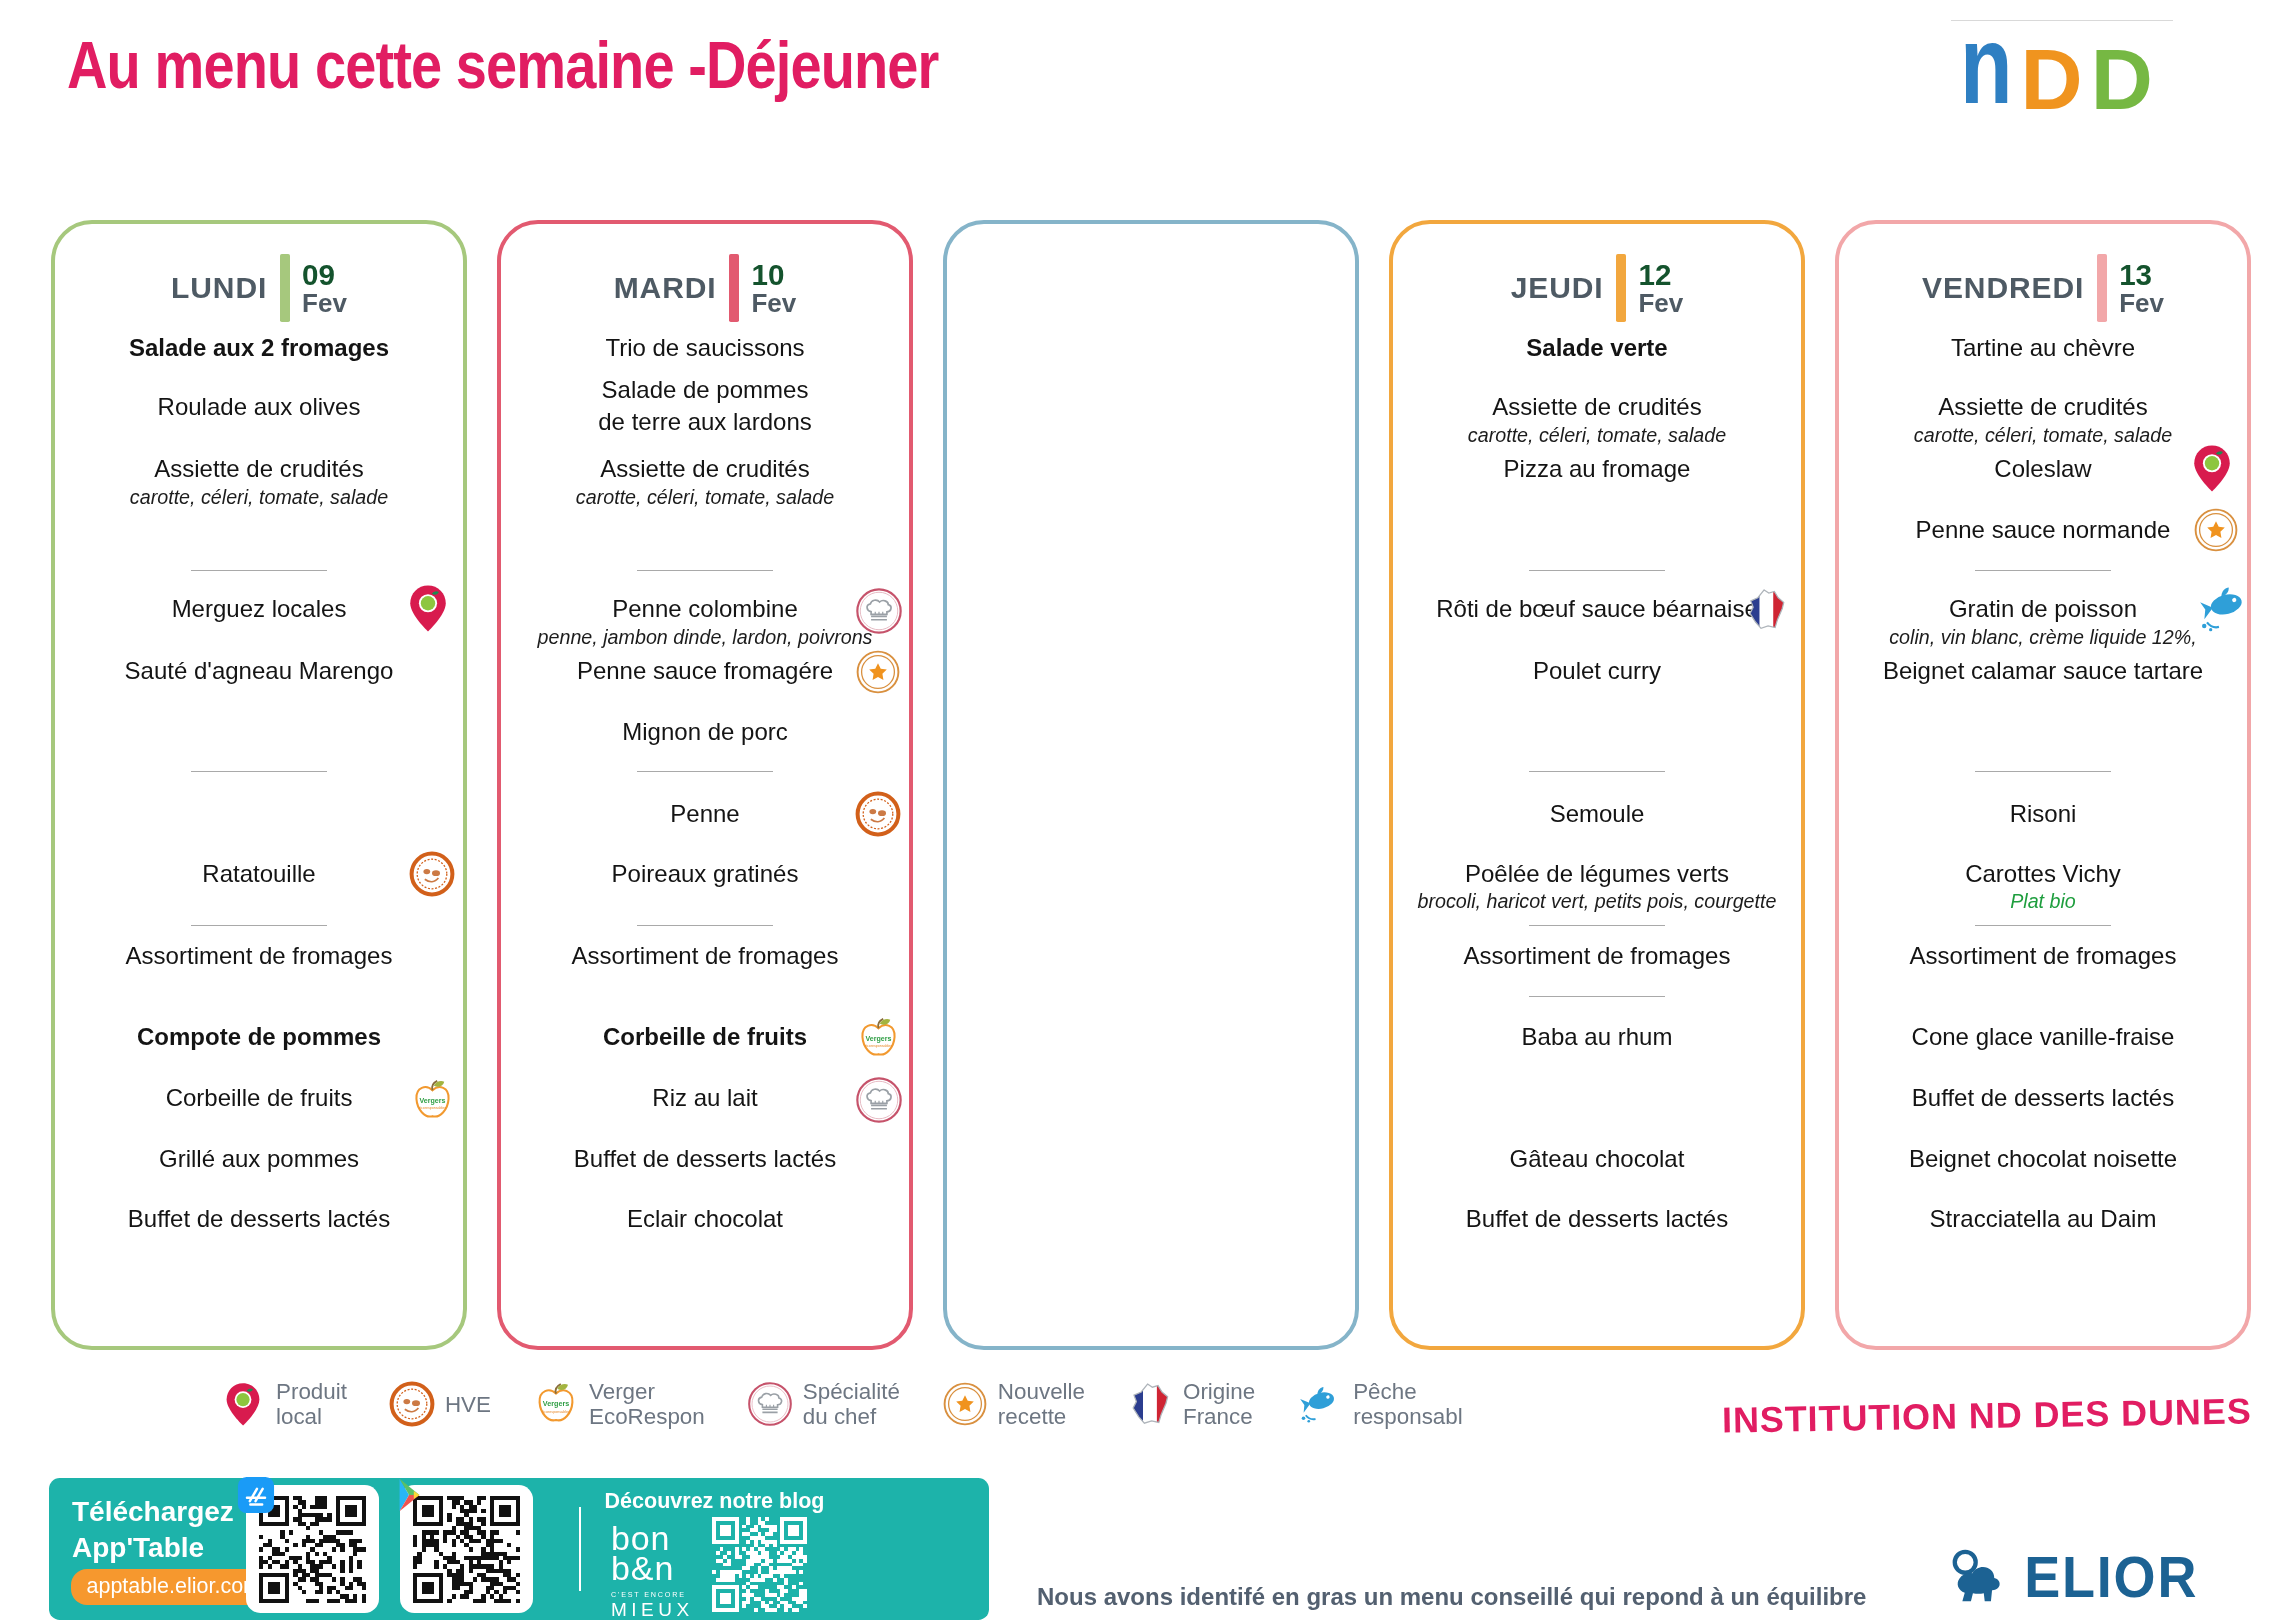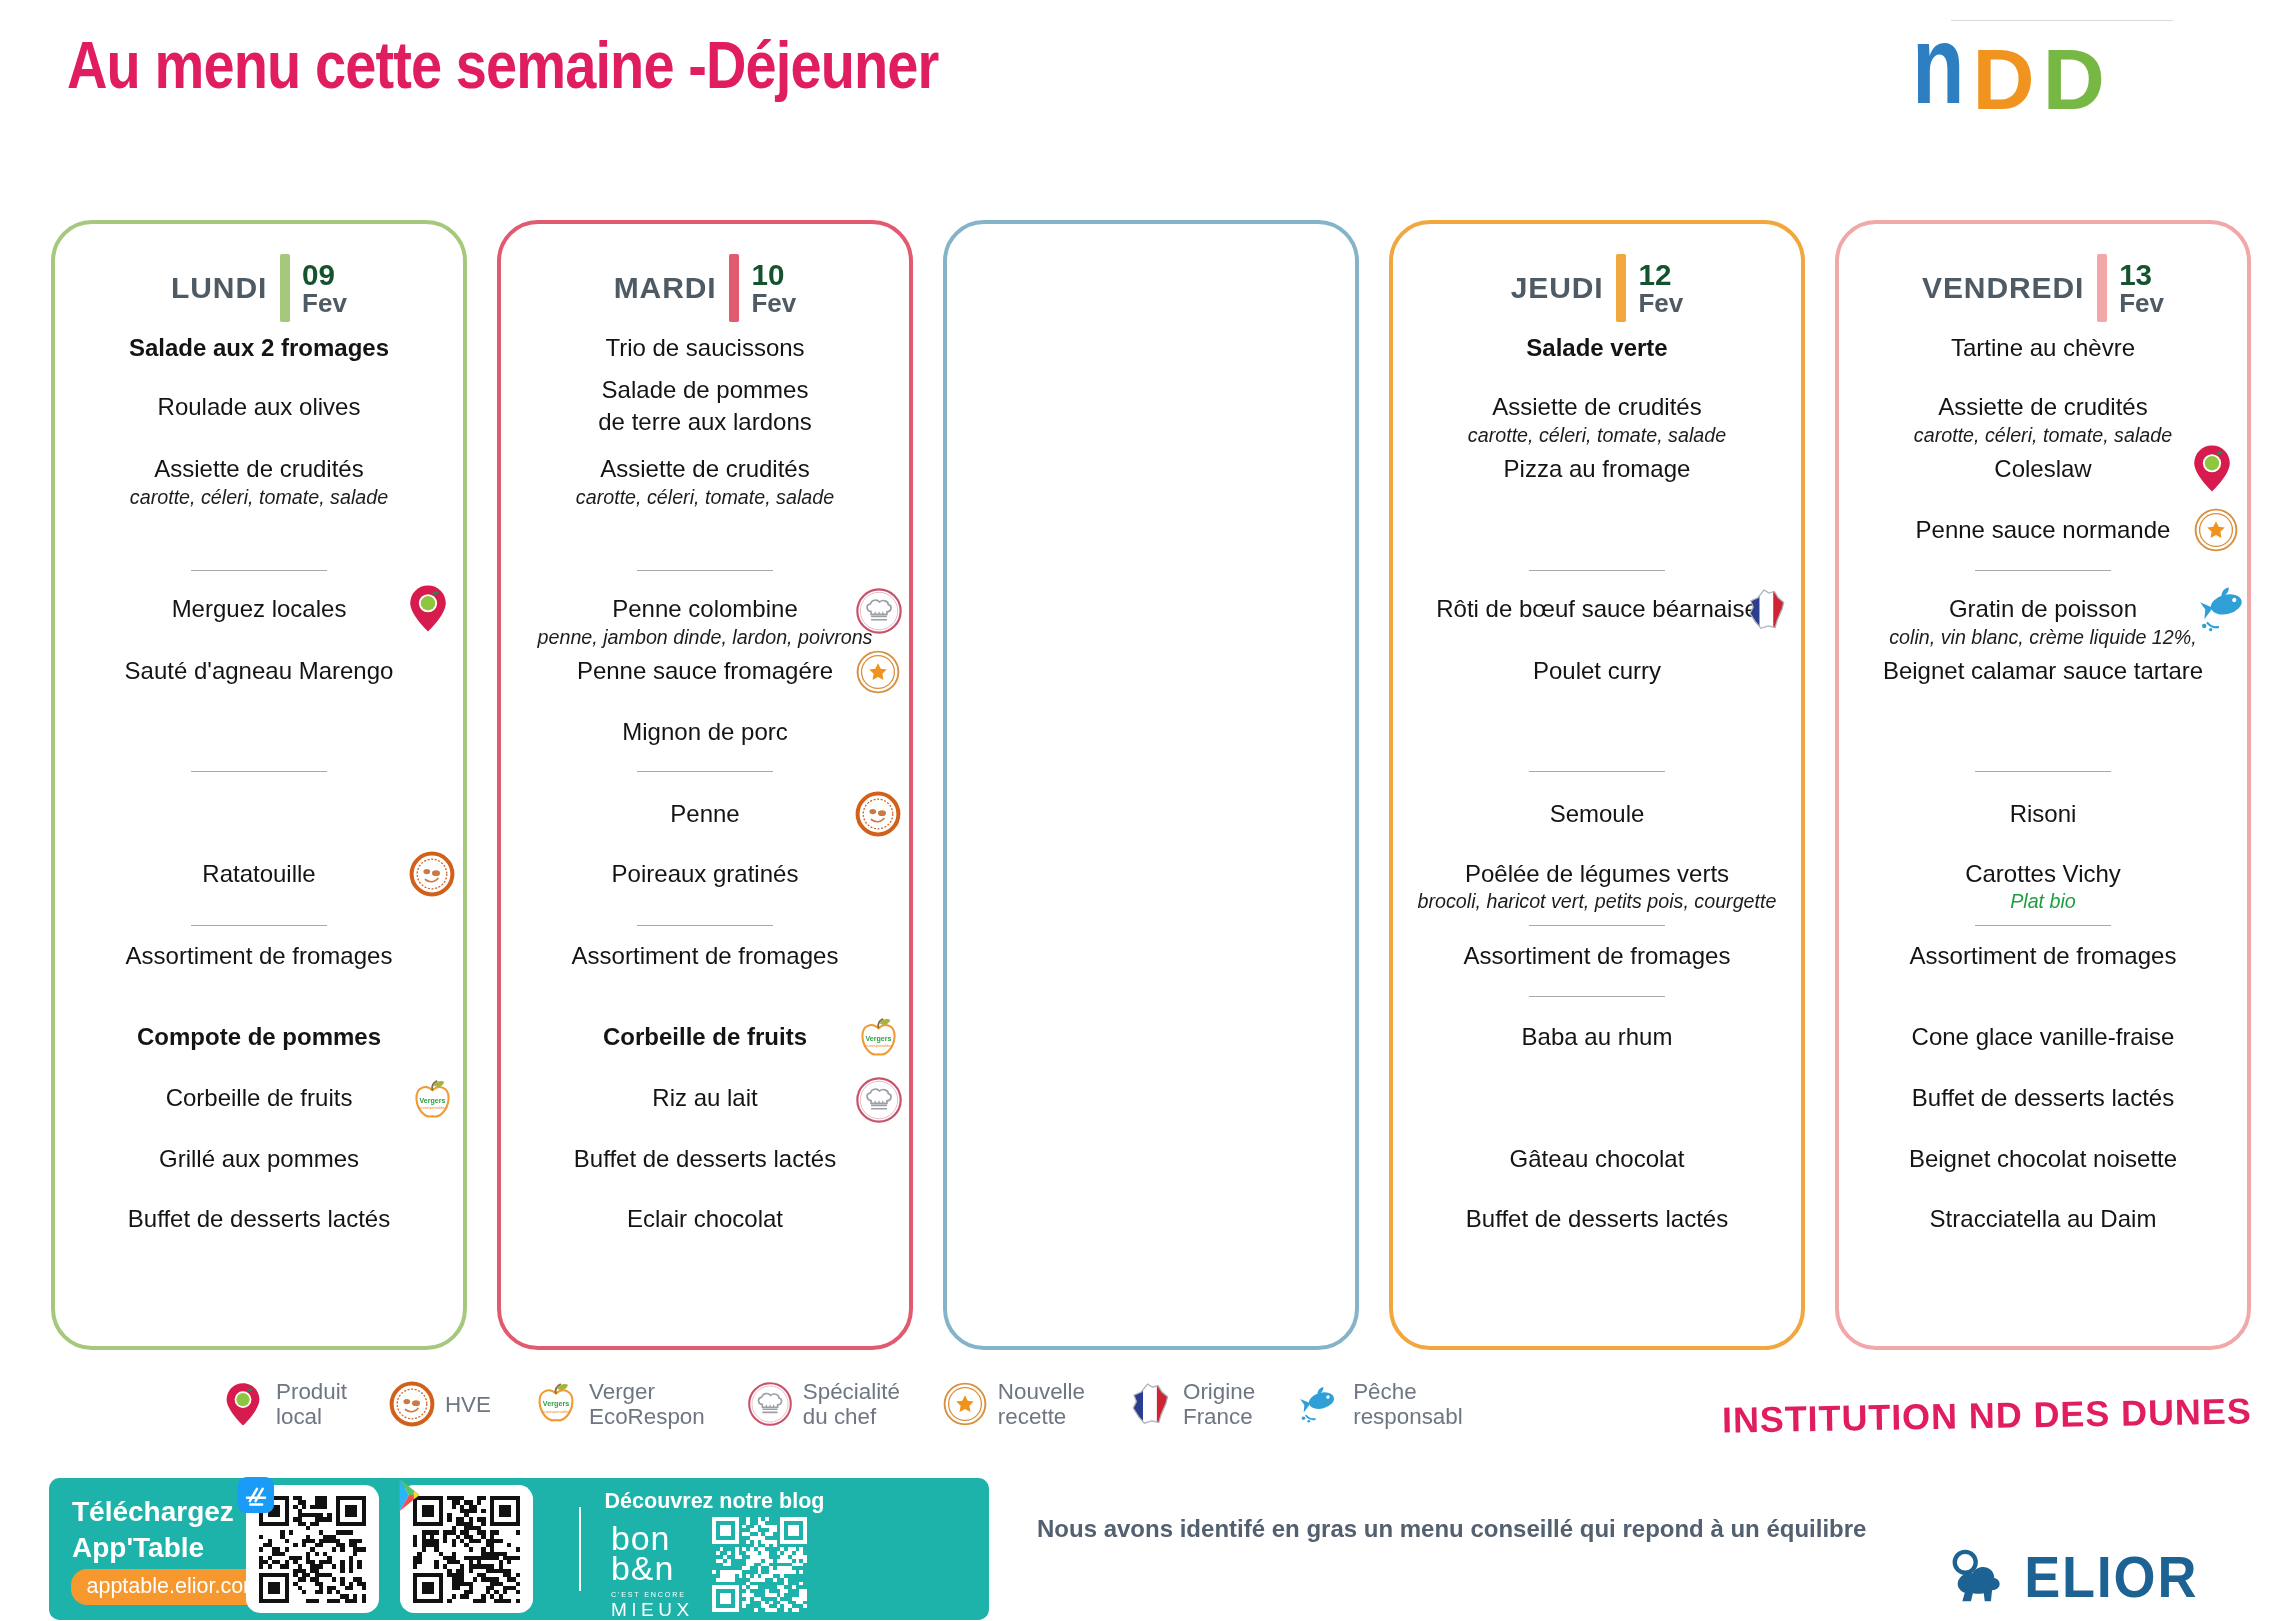--- a/index.html
+++ b/index.html
@@ -5,21 +5,21 @@
   html,body{margin:0;padding:0;background:#fff;}
   body{width:2293px;height:1622px;font-family:"Liberation Sans",sans-serif;}
   .page{position:relative;width:2293px;height:1622px;background:#fff;overflow:hidden;}
 
   
   .title{position:absolute;left:67px;top:27px;margin:0;font-size:56px;font-weight:bold;
          color:#e11d62;letter-spacing:-0.9px;transform:scaleY(1.18);transform-origin:left top;white-space:nowrap;}
 
   
   .ndd-rule{position:absolute;left:1951px;top:19.7px;width:222px;height:1.8px;background:#d9d9d9;}
-  .ndd{position:absolute;left:1912px;top:30px;font-size:86px;font-weight:bold;letter-spacing:8px;line-height:99px;}
+  .ndd{position:absolute;left:1960px;top:30px;font-size:86px;font-weight:bold;letter-spacing:8px;line-height:99px;}
   .ndd .nlow{display:inline-block;transform:scaleY(1.30);transform-origin:bottom;}
 
   
   .cards{position:absolute;left:51px;top:220px;display:flex;gap:30px;}
   .card{position:relative;width:416px;height:1130px;border:4.5px solid #ccc;border-radius:41px;
         background:#fff;box-sizing:border-box;}
   .card-header{position:absolute;left:0;right:0;top:30px;display:flex;justify-content:center;align-items:center;gap:12.5px;}
   .day-name{font-size:30px;font-weight:bold;color:#4e5a64;letter-spacing:0.9px;}
   .day-bar{width:9.9px;height:68px;border-radius:1.8px;}
   .day-date{display:flex;flex-direction:column;align-items:flex-start;line-height:1.05;}
@@ -62,21 +62,21 @@
               font-size:21.5px;font-weight:bold;}
   .bonbn{position:absolute;left:562px;top:43px;color:#fff;line-height:1;}
   .bonbn .b1{font-size:34px;letter-spacing:0.9px;}
   .bonbn .b2{font-size:34px;letter-spacing:0.9px;margin-top:-3.6px;}
   .bonbn .b3{font-size:7.2px;letter-spacing:1.8px;margin-top:5.4px;}
   .bonbn .b4{font-size:19px;letter-spacing:4.5px;margin-top:1.8px;}
   .qr3{position:absolute;left:663px;top:39px;width:95px;height:95px;}
   .qr3 svg,.qrsvg svg{width:100%;height:100%;display:block;}
 
   
-  .note{position:absolute;left:1037px;top:1515px;font-size:24px;font-weight:bold;color:#536070;white-space:nowrap;}
+  .note{position:absolute;left:1037px;top:1583px;font-size:24px;font-weight:bold;color:#536070;white-space:nowrap;}
   .elior{position:absolute;left:1942px;top:1546px;display:flex;align-items:center;gap:7.2px;}
   .elior .bison{width:75px;height:59px;display:inline-block;}
   .elior .bison svg{width:100%;height:100%;display:block;}
   .elior-text{font-size:54px;font-weight:bold;color:#1c6293;letter-spacing:1.8px;transform:scaleY(1.05);}
 </style>
 </head>
 <body>
 
 <div class="page">
 

